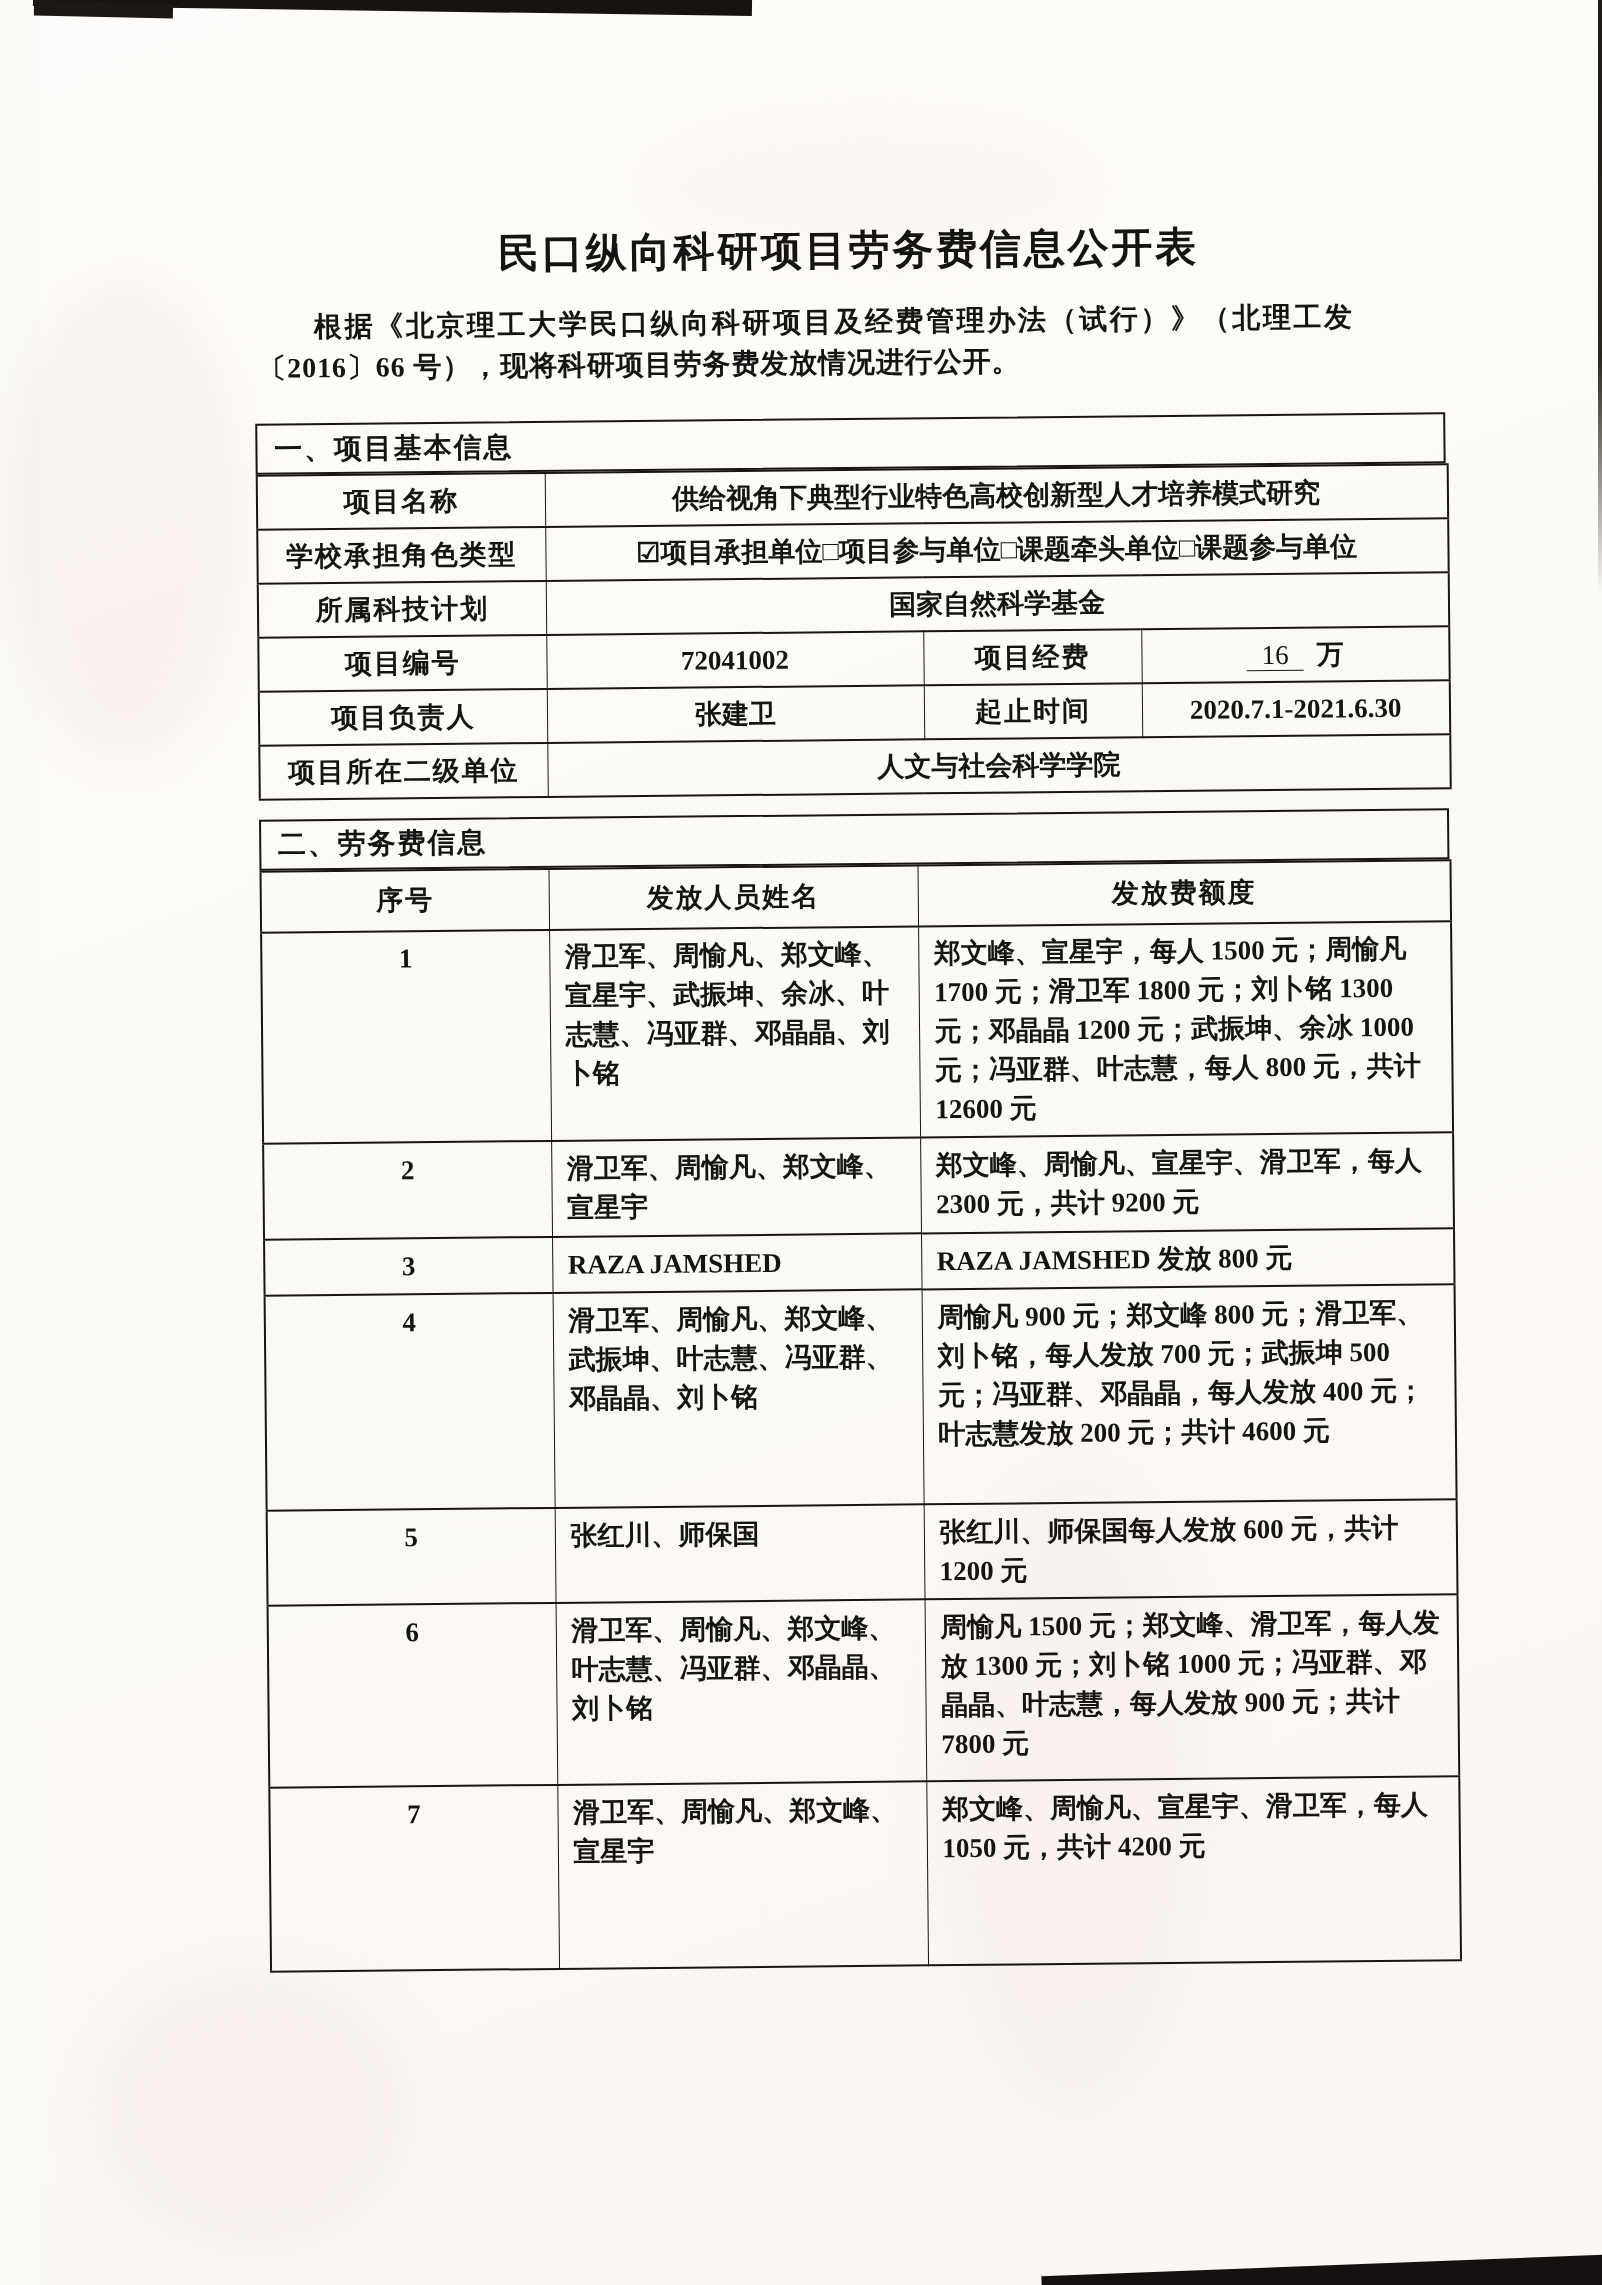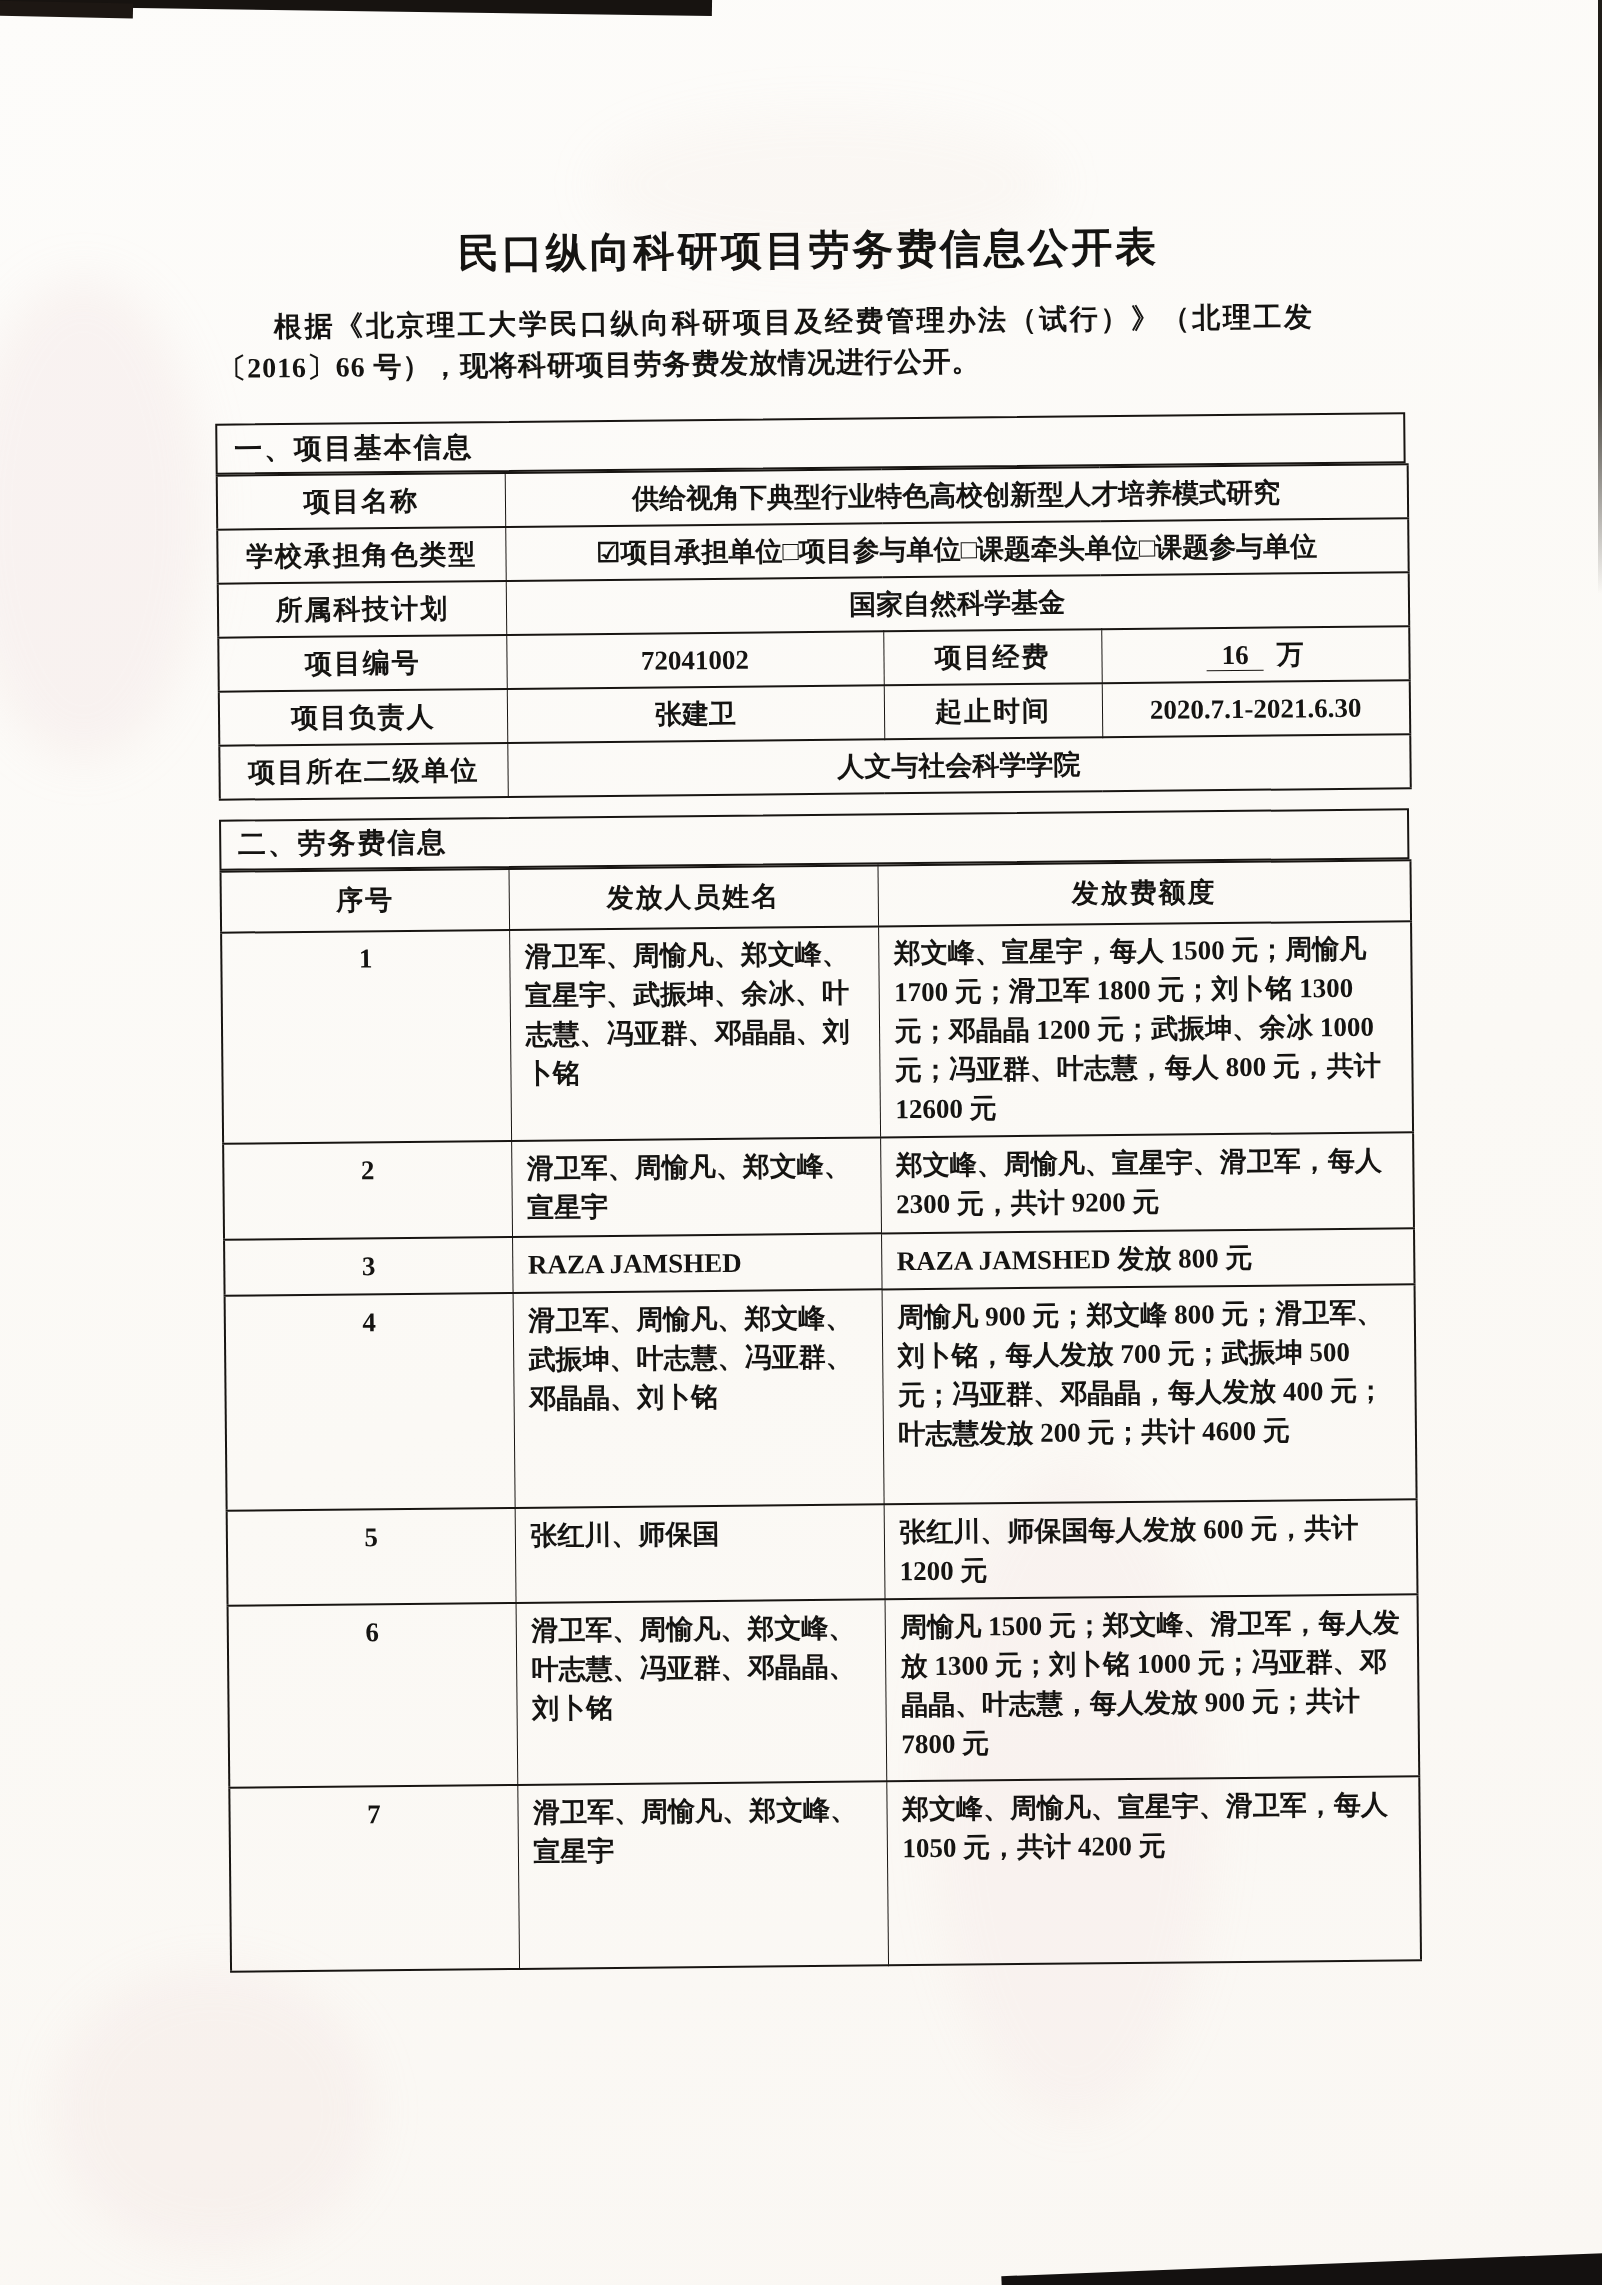--- a/index.html
+++ b/index.html
@@ -2,21 +2,21 @@
 <html style="font-size:15px"><head>
 <meta charset="utf-8">
 <style>
   html,body{margin:0;padding:0;}
   body{
     width:1603px;height:2286px;position:relative;overflow:hidden;
     background:#fbfaf7;
     font-family:"Liberation Serif","DejaVu Serif",serif;
     color:#151412;
   }
-  .page{position:absolute;inset:0;background:linear-gradient(160deg,#fdfcfa 0%,#fbf9f5 55%,#faf7f3 100%);}
+  .page{position:absolute;inset:0;background:linear-gradient(160deg,#fdfcfa 0%,#fbf9f5 55%,#faf7f3 100%);margin-left:40px;}
   
   .noise{position:absolute;border-radius:50%;filter:blur(24px);pointer-events:none;}
   .n1{left:-37px;top:278px;width:241px;height:482px;background:rgba(233,196,196,0.16);}
   .n2{left:56px;bottom:37px;width:315px;height:278px;background:rgba(236,200,200,0.15);}
   .n3{right:390px;bottom:167px;width:278px;height:649px;background:rgba(238,208,208,0.12);}
   .n4{left:594px;top:111px;width:464px;height:148px;background:rgba(240,216,210,0.10);}
   
   .edge-top{position:absolute;left:-7.4px;top:-4.6px;width:719px;height:16px;background:#171310;transform:rotate(0.8deg);}
   .edge-top2{position:absolute;left:-5.6px;top:1.9px;width:139px;height:15px;background:#1d1713;transform:rotate(1.2deg);}
   .edge-right{position:absolute;right:0;top:0;width:4.6px;height:594px;background:linear-gradient(#1f1c18 0%,#2a261f 60%,rgba(42,38,31,0) 100%);}
@@ -39,21 +39,21 @@
     font-family:"Liberation Sans","DejaVu Sans",sans-serif;
     font-weight:700;font-size:28px;letter-spacing:1.9px;
   }
   table{border-collapse:collapse;table-layout:fixed;width:1190px;}
   td,th{border:1.9px solid #181512;box-sizing:border-box;font-size:27px;line-height:39px;overflow:hidden;}
   tr{border-top:2.8px solid #181512;border-bottom:2.8px solid #181512;}
   table{border:2.8px solid #181512;}
   .t1 td{text-align:center;vertical-align:middle;padding:3.7px 9.3px;}
   .t1 .lbl{font-weight:700;letter-spacing:1.9px;}
   .t1 .val{font-weight:600;}
-  .underlined{border-bottom:1.9px solid #181512;padding:0 15px;font-weight:700;}
+  .underlined{border-bottom:1.9px solid #181512;padding:0 15px;font-weight:400;}
   .unit{margin-left:13px;font-weight:600;}
   .gap{height:18.6px;}
   .t2 th{font-weight:700;letter-spacing:1.9px;text-align:center;vertical-align:middle;padding:5.6px;}
   .t2 td{vertical-align:top;padding:7.4px 15px;font-weight:600;}
   .t2 td.no{text-align:center;font-weight:600;}
   .t2 tr.hdr{height:61px;}
   .t2 tr.r1{height:202px;}
   .t2 tr.r2{height:96px;}
   .t2 tr.r3{height:46px;}
   .t2 tr.r4{height:215px;}

